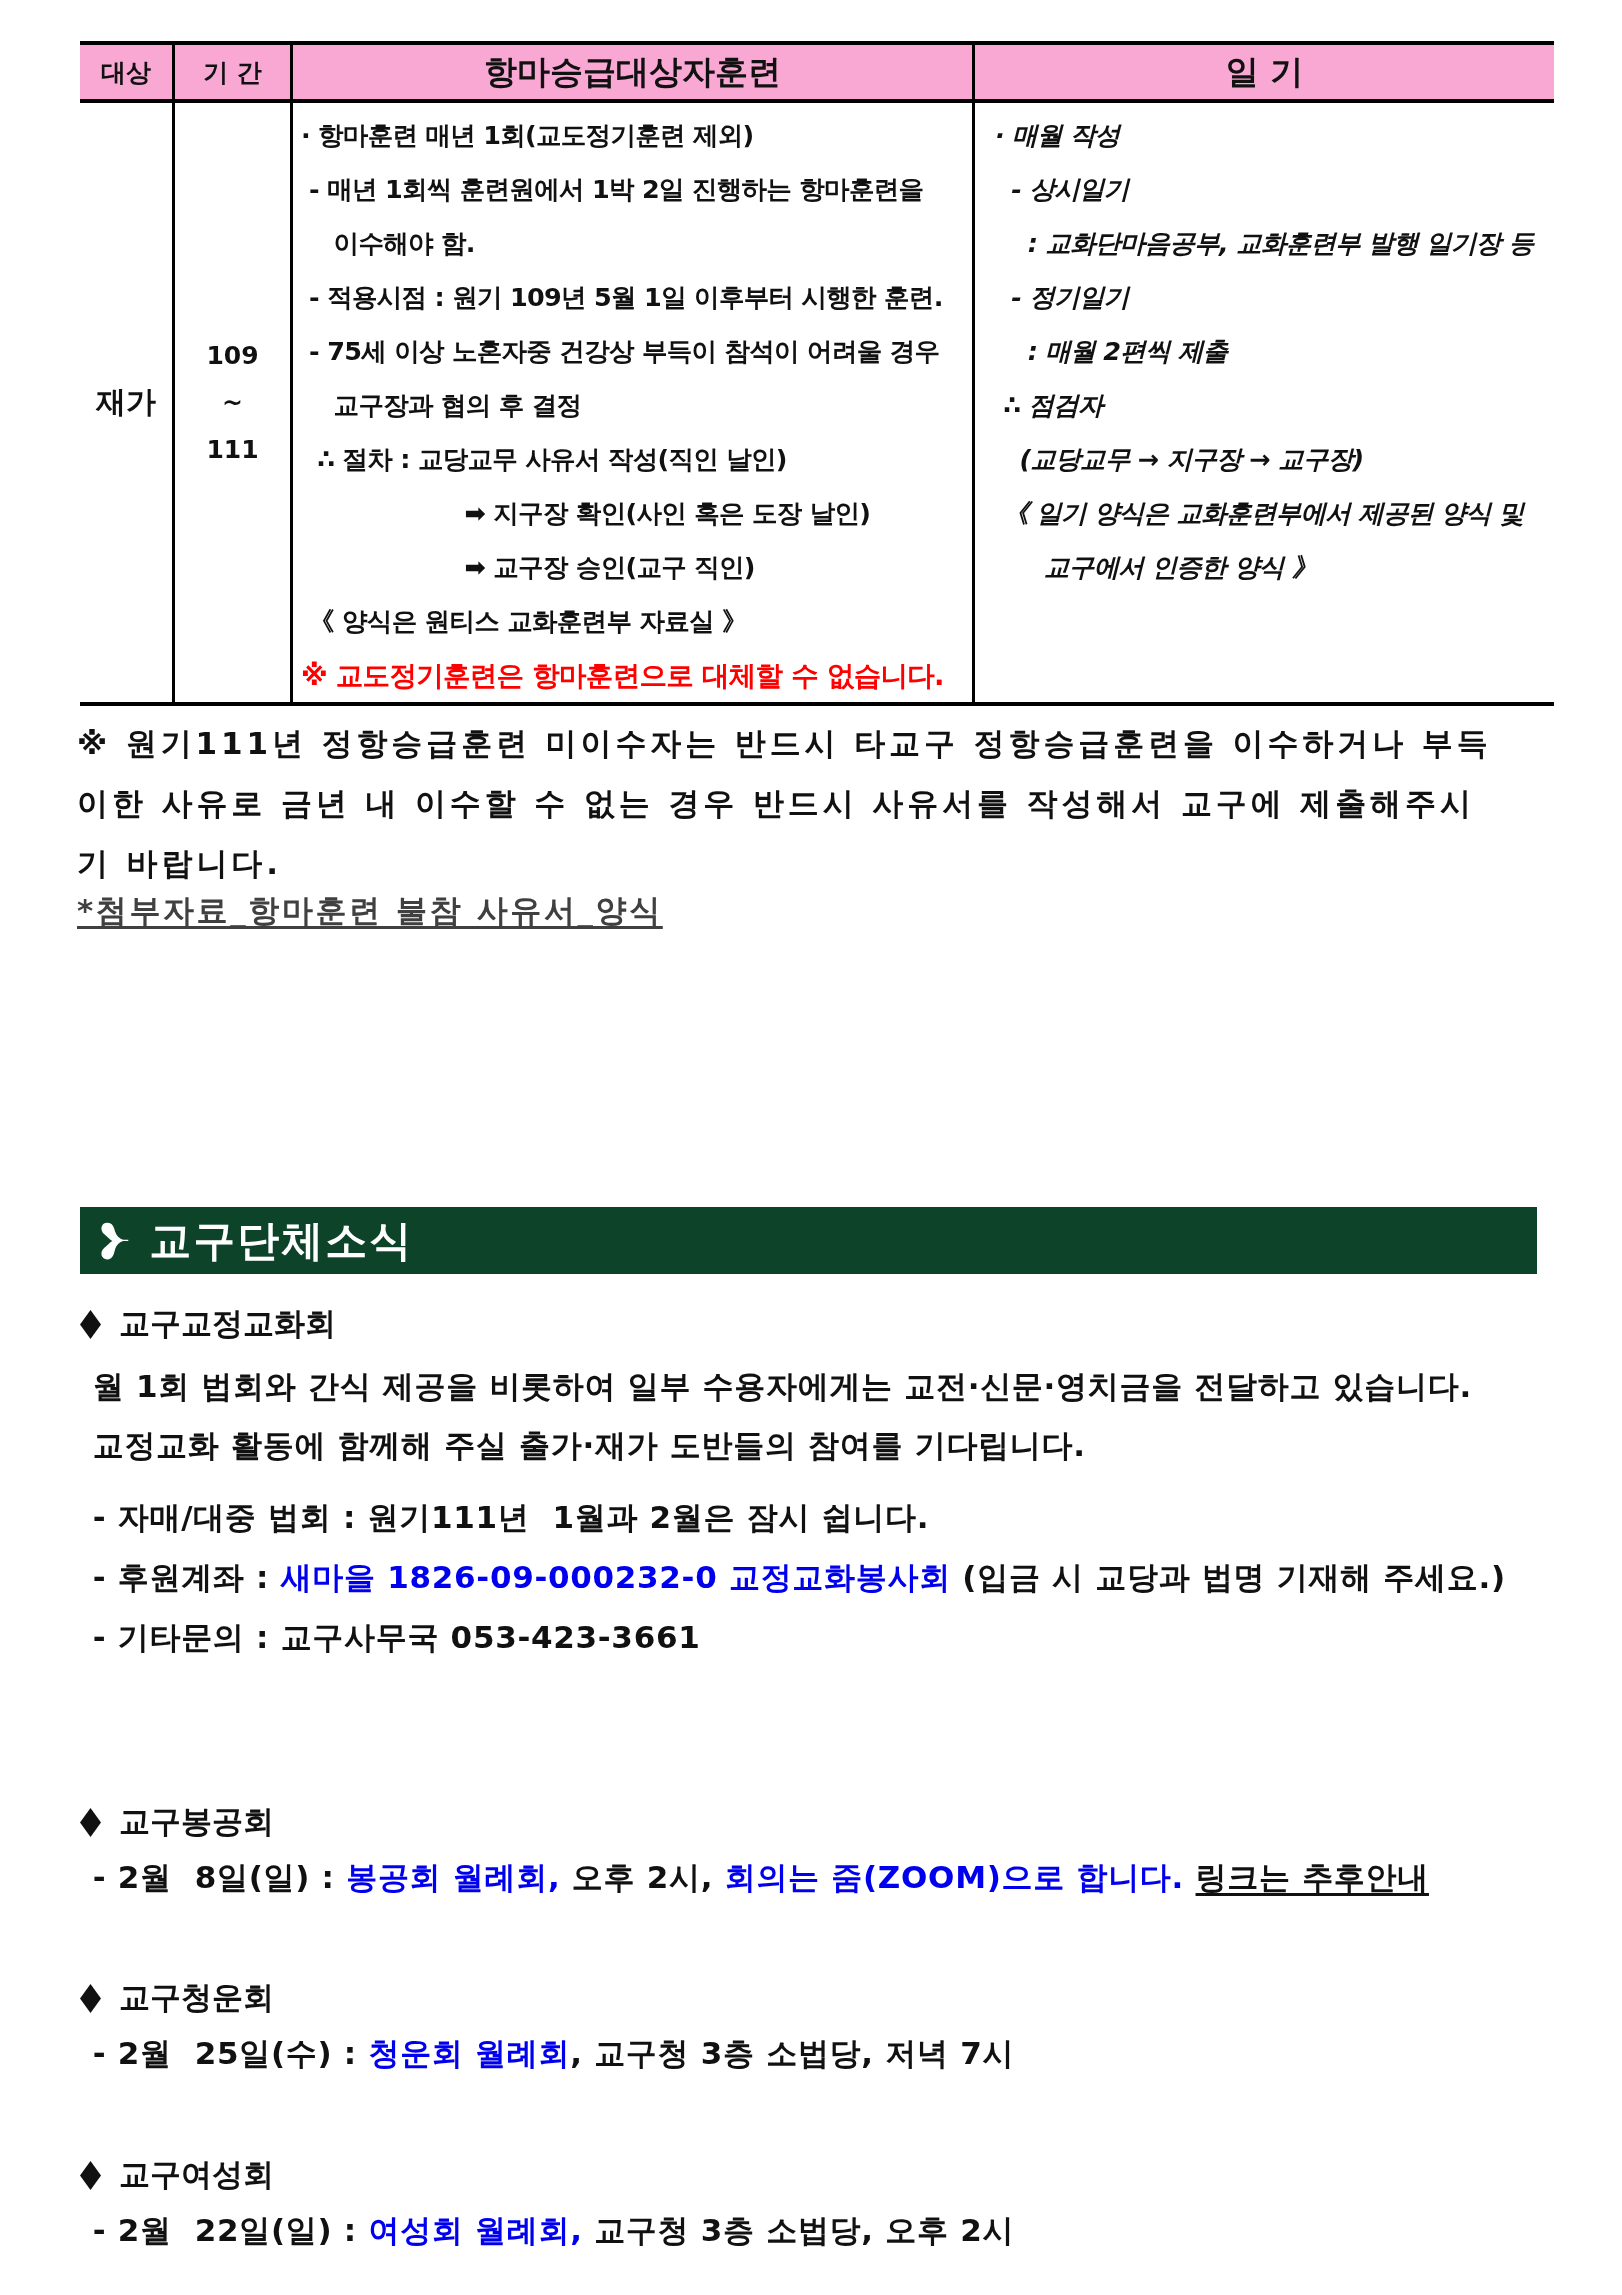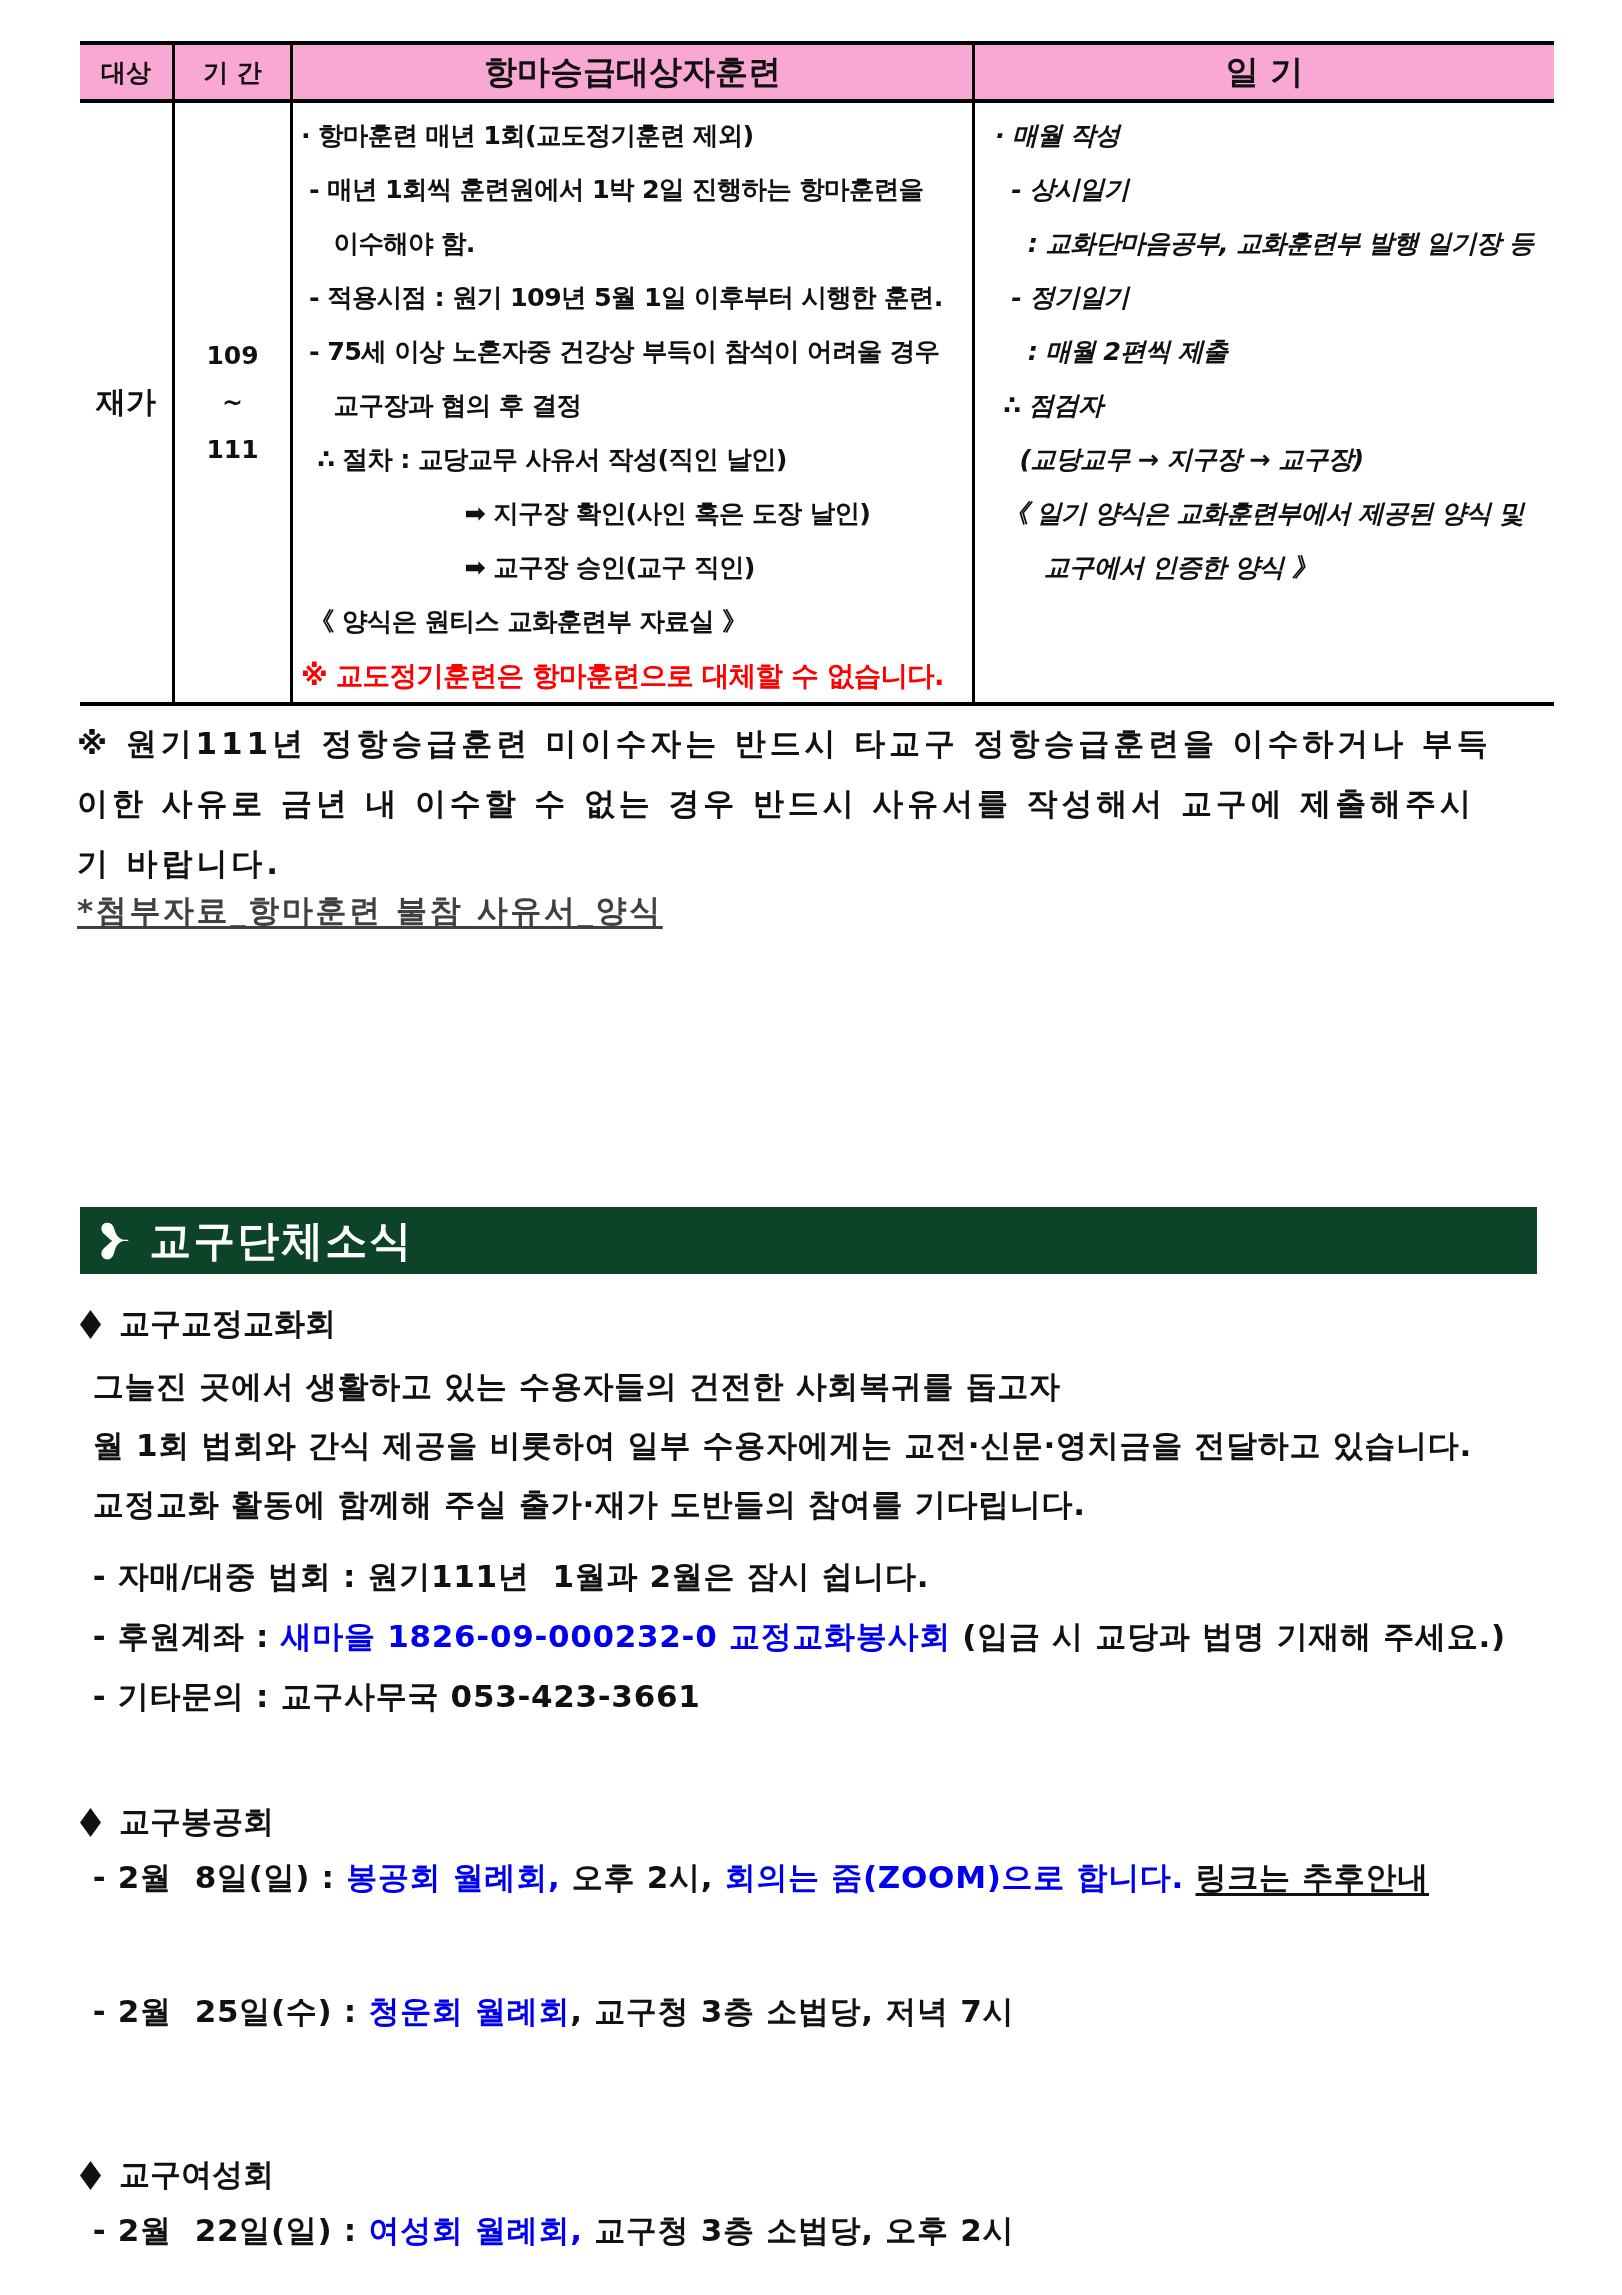--- a/index.html
+++ b/index.html
@@ -157,21 +157,20 @@
 <div class="sec" style="top:1303px;">
   <div class="sec-head">
     <span class="diamond">
       <svg width="21" height="29" viewBox="0 0 32 44">
           <path d="M16 0 L32 22 L16 44 L0 22 Z" fill="#111"></path>
         </svg>
     </span>
     <span>교구교정교화회</span>
   </div>
   <div style="margin-top:11.8px;">
-    <div class="para">그늘진 곳에서 생활하고 있는 수용자들의 건전한 사회복귀를 돕고자</div>
     <div class="para">월 1회 법회와 간식 제공을 비롯하여 일부 수용자에게는 교전·신문·영치금을 전달하고 있습니다.</div>
     <div class="para">교정교화 활동에 함께해 주실 출가·재가 도반들의 참여를 기다립니다.</div>
   </div>
   <div style="margin-top:11.8px;">
     <div class="item" style="white-space:pre">- 자매/대중 법회 : 원기111년  1월과 2월은 잠시 쉽니다.</div>
     <div class="item"><span>- 후원계좌 : </span><span class="blue">새마을 1826-09-000232-0 교정교화봉사회</span><span> (입금 시 교당과 법명 기재해 주세요.)</span></div>
     <div class="item">- 기타문의 : 교구사무국 053-423-3661</div>
   </div>
 </div>
 
@@ -181,20 +180,28 @@
       <svg width="21" height="29" viewBox="0 0 32 44">
           <path d="M16 0 L32 22 L16 44 L0 22 Z" fill="#111"></path>
         </svg>
     </span>
     <span>교구봉공회</span>
   </div>
   <div class="item" style="margin-top:3.9px; white-space:pre;"><span>- 2월  8일(일) : </span><span class="blue">봉공회 월례회,</span><span> 오후 2시, </span><span class="blue">회의는 줌(ZOOM)으로 합니다.</span> <span class="ul">링크는 추후안내</span></div>
 </div>
 
 <div class="sec" style="top:1977px;">
+  <div class="sec-head">
+    <span class="diamond">
+      <svg width="21" height="29" viewBox="0 0 32 44">
+          <path d="M16 0 L32 22 L16 44 L0 22 Z" fill="#111"></path>
+        </svg>
+    </span>
+    <span>교구청운회</span>
+  </div>
   <div class="item" style="margin-top:3.9px; white-space:pre;"><span>- 2월  25일(수) : </span><span class="blue">청운회 월례회</span><span>, 교구청 3층 소법당, 저녁 7시</span></div>
 </div>
 
 <div class="sec" style="top:2154px;">
   <div class="sec-head">
     <span class="diamond">
       <svg width="21" height="29" viewBox="0 0 32 44">
           <path d="M16 0 L32 22 L16 44 L0 22 Z" fill="#111"></path>
         </svg>
     </span>

